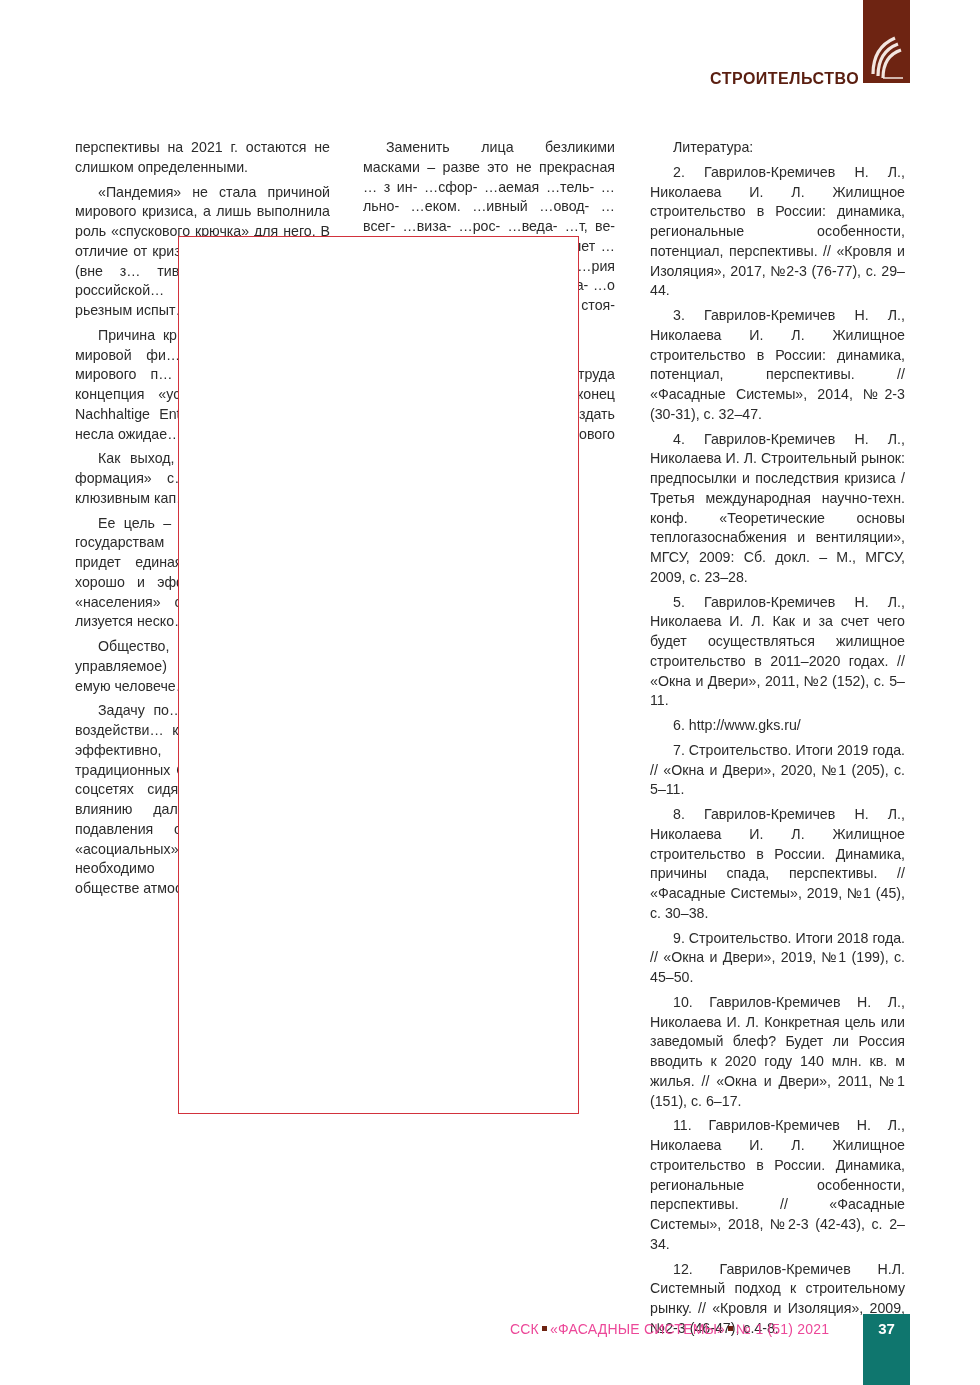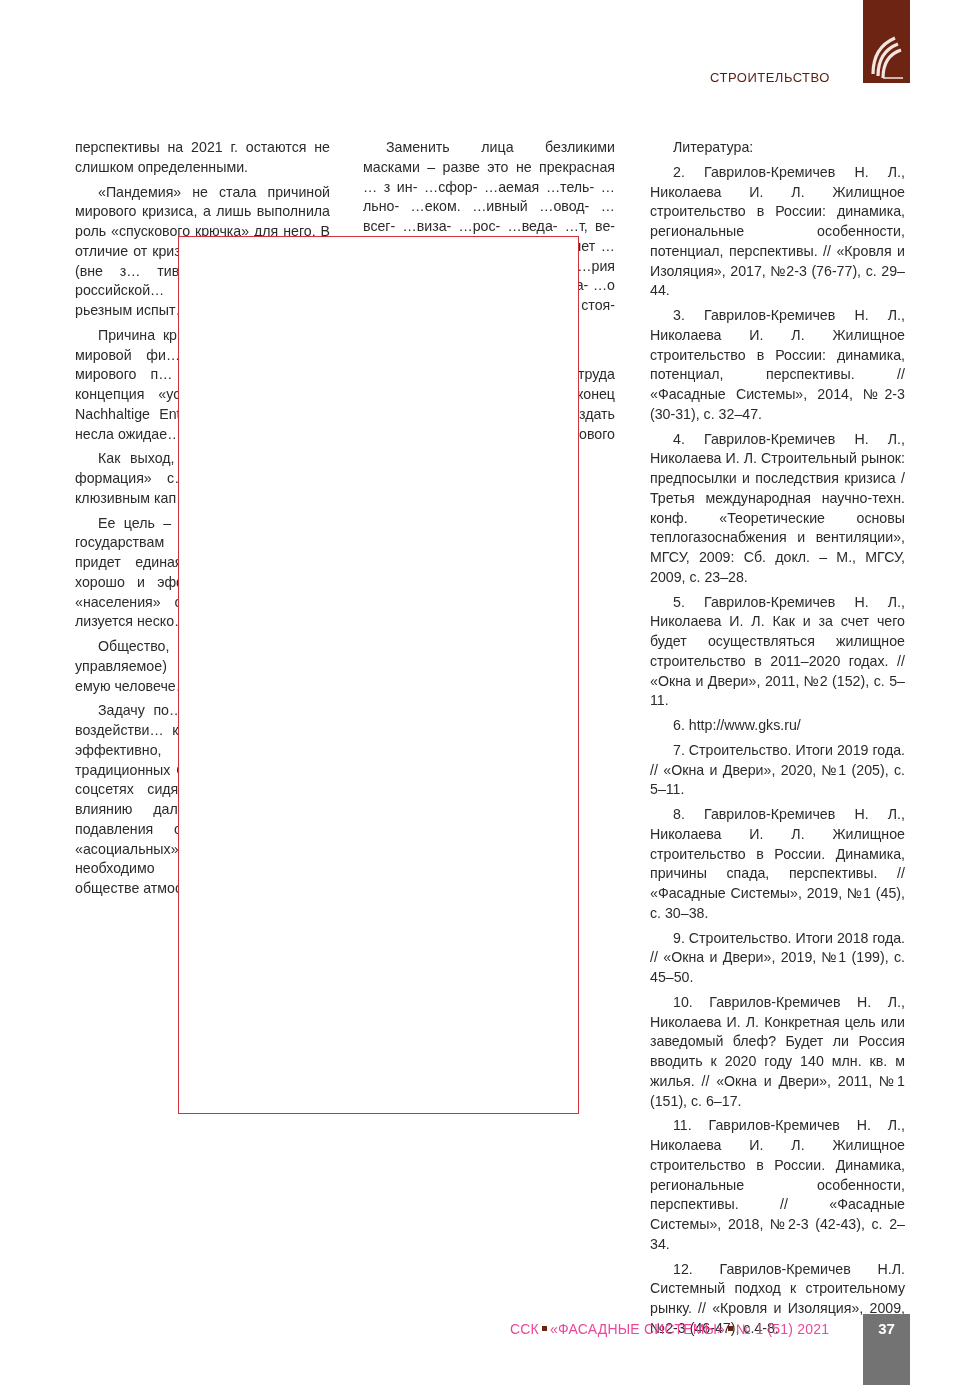--- a/index.html
+++ b/index.html
@@ -1,30 +1,30 @@
 <!DOCTYPE html>
 <html><head>
 <meta charset="utf-8">
 <style>
   html, body { margin: 0; padding: 0; background: #ffffff; }
   body { width: 980px; height: 1385px; position: relative; overflow: hidden; font-family: "Liberation Sans", sans-serif; color: #2b2b2b; }
   .tab-top { position: absolute; left: 863px; top: 0; width: 47px; height: 83px; background: #6e2412; }
   .tab-top svg { position: absolute; left: 6px; top: 34px; }
-  .section-title { position: absolute; left: 710px; top: 70px; font-size: 13px; font-weight: normal; letter-spacing: 0.5px; color: #5a1e10; }
+  .section-title { position: absolute; left: 710px; top: 70px; font-size: 16px; font-weight: bold; letter-spacing: 0.5px; color: #5a1e10; }
   .col { position: absolute; top: 133px; font-size: 14.2px; line-height: 19.75px; text-align: justify; }
   .col p { margin: 5px; }
   .col p.ind { text-indent: 23px; }
   .col1 { left: 70px; width: 265px; }
   .col2 { left: 358px; width: 262px; }
   .col3 { left: 645px; width: 265px; }
   .col3 .lit-head { font-weight: normal; text-indent: 23px; }
   .redact { position: absolute; left: 178px; top: 236px; width: 399px; height: 876px; background: #ffffff; border: 1.5px solid #d2323c; }
   .footer-text { position: absolute; left: 510px; top: 1321px; font-size: 14px; color: #ec4899; letter-spacing: 0.2px; }
   .footer-text .sq { display: inline-block; width: 5px; height: 5px; background: #6e2412; vertical-align: middle; margin: 0 3px 3px 3px; }
-  .tab-bottom { position: absolute; left: 863px; top: 1314px; width: 47px; height: 71px; background: #737373; }
+  .tab-bottom { position: absolute; left: 863px; top: 1314px; width: 47px; height: 71px; background: #0f766e; }
   .page-num { position: absolute; left: 0; top: 6px; width: 47px; text-align: center; font-weight: bold; font-size: 15px; color: #ffffff; }
 </style>
 </head>
 <body>
 
 <div class="tab-top">
   <svg width="36" height="46" viewBox="0 0 36 46">
     <path d="M4 40 C4 22 12 10 26 4" stroke="#f3e6e0" stroke-width="3.2" fill="none"></path>
     <path d="M9 42 C9 26 16 15 29 10" stroke="#f3e6e0" stroke-width="3.2" fill="none"></path>
     <path d="M14 44 C14 30 20 20 32 16" stroke="#f3e6e0" stroke-width="3.2" fill="none"></path>

